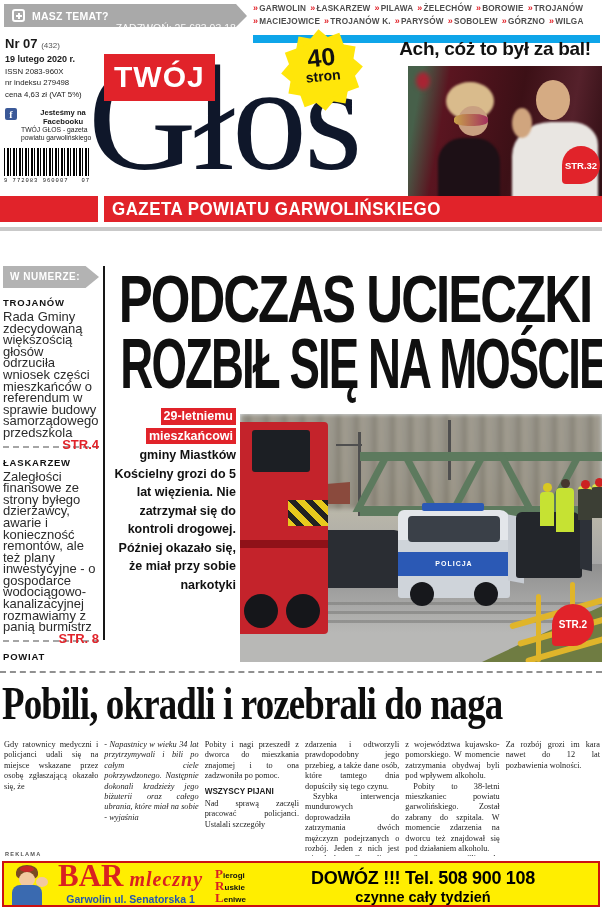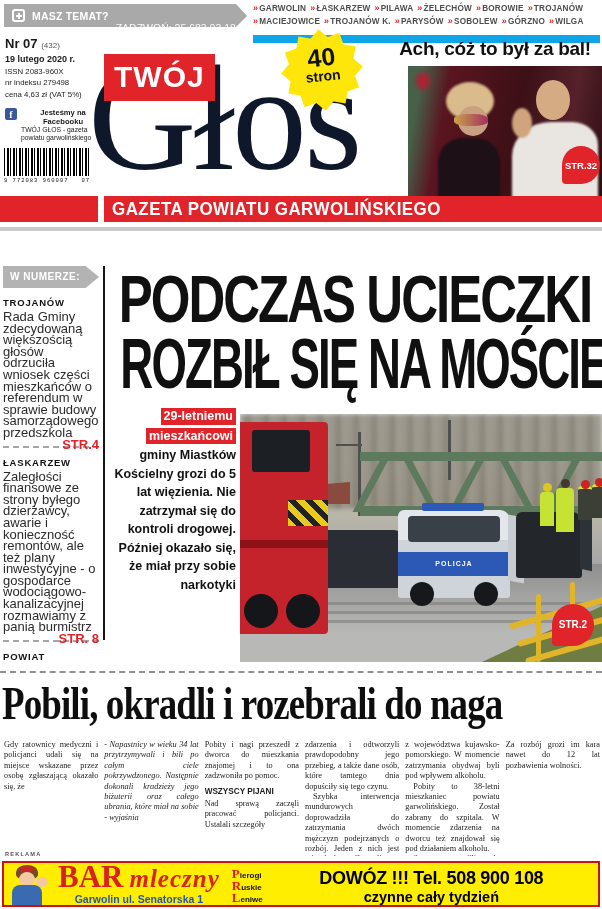--- a/index.html
+++ b/index.html
@@ -162,21 +162,21 @@
         border:2px solid #cc1111; display:flex; align-items:flex-end; padding:0 6px; gap:8px; }
   .ad-woman { width:40px; height:40px; position:relative; flex:0 0 auto; }
   .ad-woman .hair { position:absolute; left:6px; top:0; width:22px; height:14px; background:#7a4a22; border-radius:50% 50% 30% 30%; }
   .ad-woman .dot { position:absolute; left:10px; top:1px; width:14px; height:6px; background:#c62828; border-radius:50%; }
   .ad-woman .face { position:absolute; left:9px; top:7px; width:16px; height:15px; background:#f2c9a0; border-radius:50%; }
   .ad-woman .body { position:absolute; left:2px; top:20px; width:30px; height:20px; background:#3a6ab0; border-radius:8px 8px 0 0; }
   .ad-woman .arm  { position:absolute; left:26px; top:12px; width:12px; height:10px; background:#f2c9a0; border-radius:50%; }
   .ad-name { text-align:center; flex:0 0 auto; }
   .ad-name .line1 { display:flex; align-items:baseline; gap:6px; }
   .ad-bar { color:#d92121; font-family:"Liberation Serif",serif; font-weight:bold; font-size:31px; line-height:28px; }
-  .ad-mleczny { color:#d92121; font-family:"Liberation Serif",serif; font-weight:bold; font-style:italic; font-size:25px; line-height:26px; letter-spacing:1px; }
+  .ad-mleczny { color:#d92121; font-family:"Liberation Serif",serif; font-weight:bold; font-style:italic; font-size:20px; line-height:26px; letter-spacing:1px; }
   .ad-addr { color:#2255b0; font-weight:bold; font-size:10.5px; margin-top:1px; }
   .ad-menu { flex:0 0 auto; line-height:10px; margin-left:4px; }
   .ad-menu .mi { display:block; color:#111; font-weight:bold; font-size:8px; }
   .ad-menu .ini { color:#d92121; font-family:"Liberation Serif",serif; font-weight:bold; font-size:13px; }
   .ad-right { flex:1 1 auto; text-align:center; }
   .ad-dowoz { font-weight:bold; font-size:18px; color:#000; letter-spacing:-.3px; }
   .ad-hours { font-weight:bold; font-size:14.5px; color:#000; }
 </style>
 </head>
 <body>

